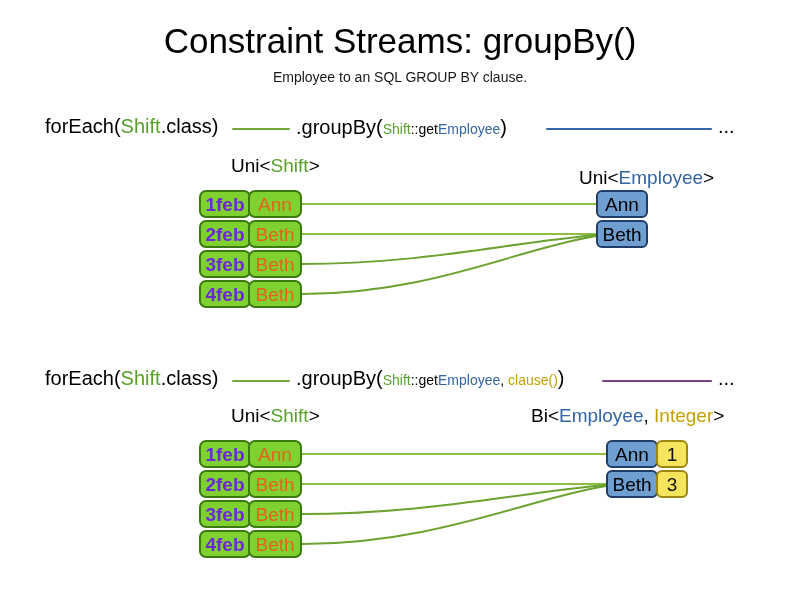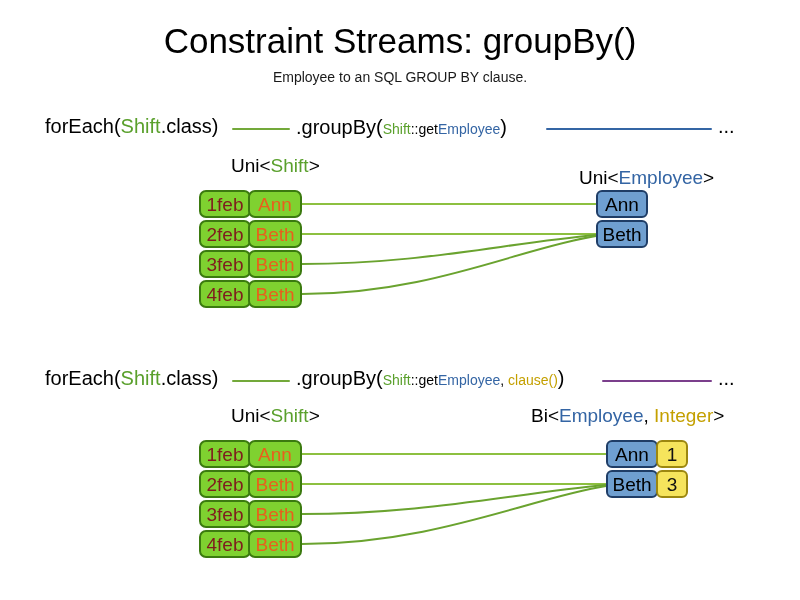--- a/index.html
+++ b/index.html
@@ -120,21 +120,22 @@
     display: flex;
     align-items: center;
     justify-content: center;
     font-size: 19px;
     line-height: 19px;
     white-space: nowrap;
   }
   .shift-half.left {
     border-radius: 7px 7px 7px 7px;
     width: 52px;
-    color: #7f1d1d;
+    color: #6d28d9;
+    font-weight: bold;
   }
   .shift-half.right {
     border-radius: 7px 7px 7px 7px;
     width: 54px;
     margin-left: -3px;
     color: #e8601c;
   }
 
   
   .emp {

